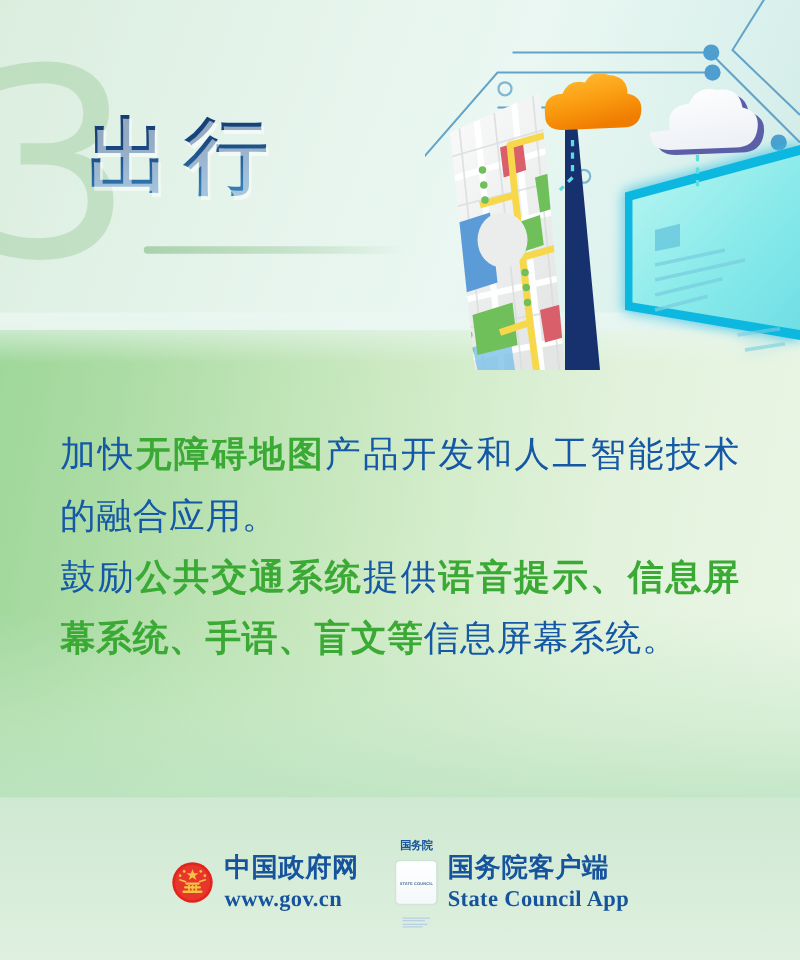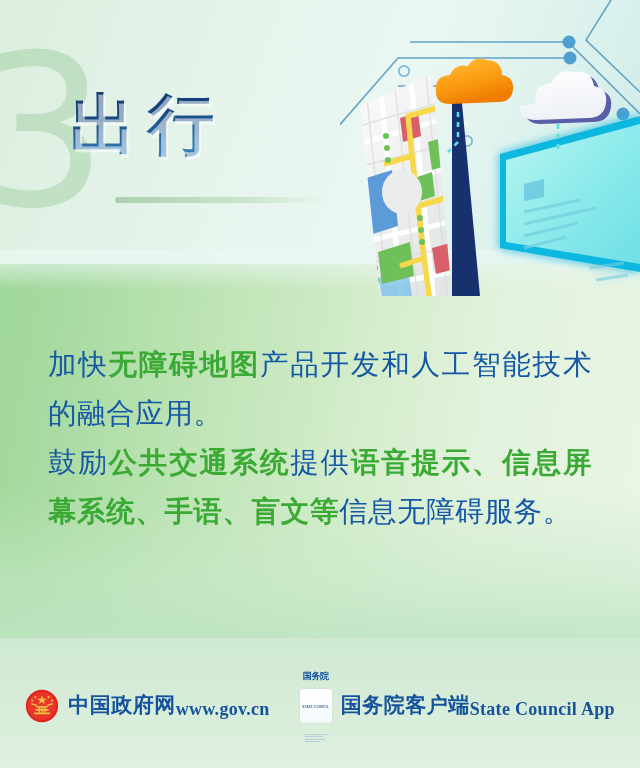--- a/index.html
+++ b/index.html
@@ -76,21 +76,21 @@
   .para + .para{ margin-top:0; }
   .hl{ color:#3aaa35; font-weight:700; }
 
   
   .footer{
     position:absolute; left:0; top:676px; width:640px; height:60px;
     display:flex; align-items:center; justify-content:center; gap:30px;
   }
   .logo{ display:flex; align-items:center; gap:9px; }
   .emblem{ width:34px; height:34px; flex:none; }
-  .logo-text{ display:flex; flex-direction:row; line-height:1; }
+  .logo-text{ display:flex; flex-direction:column; line-height:1; }
   .logo-cn{
     font-size:21px; font-weight:700; color:#15539c; letter-spacing:.5px;
     font-family:"DejaVu Sans","Liberation Sans",sans-serif;
   }
   .logo-en{
     font-size:18px; font-weight:700; color:#15539c; margin-top:5px; letter-spacing:.3px;
     font-family:"Liberation Serif","DejaVu Serif",serif;
   }
   .sc-badge{
     width:32px; height:34px; flex:none; border-radius:3px;
@@ -258,21 +258,21 @@
         <path d="M 196 108 q -4 -19 15 -21 q 7 -15 22 -11 q 18 -3 21 14 q 14 3 12 17 q -2 15 -18 15 l -52 2 q -16 0 -16 -14 z" fill="url(#gCloudW)"></path>
       </g>
     </svg>
   </div>
 
   <div class="copy">
     <p class="para">
       <span>加快</span><span class="hl">无障碍地图</span><span>产品开发和人工智能技术的融合应用。</span>
     </p>
     <p class="para">
-      <span>鼓励</span><span class="hl">公共交通系统</span><span>提供</span><span class="hl">语音提示、信息屏幕系统、手语、盲文等</span><span>信息无障碍服务。</span>
+      <span>鼓励</span><span class="hl">公共交通系统</span><span>提供</span><span class="hl">语音提示、信息屏幕系统、手语、盲文等</span><span>信息屏幕系统。</span>
     </p>
   </div>
 
   <div class="footer">
 
     <div class="logo">
       <svg class="emblem" viewBox="0 0 40 40">
         <circle cx="20" cy="20" r="19" fill="#e1251b"></circle>
         <circle cx="20" cy="20" r="16.5" fill="#e8362c"></circle>
         <g fill="#f6c242">

